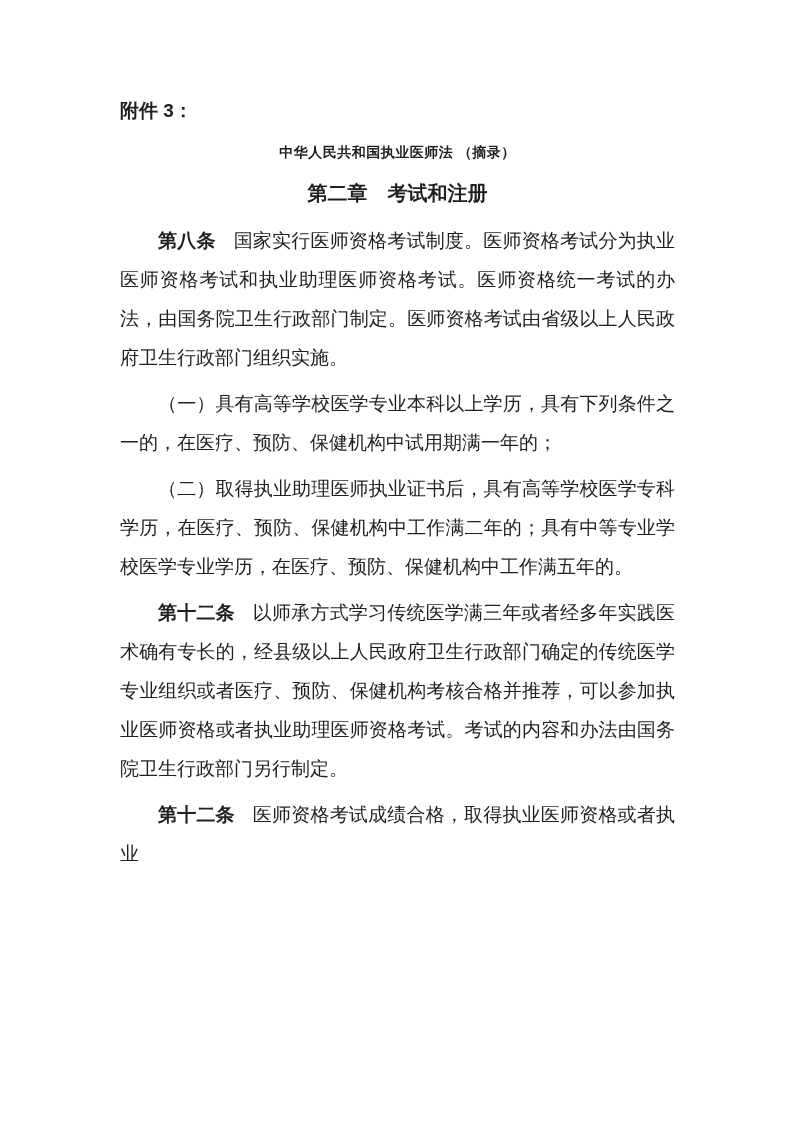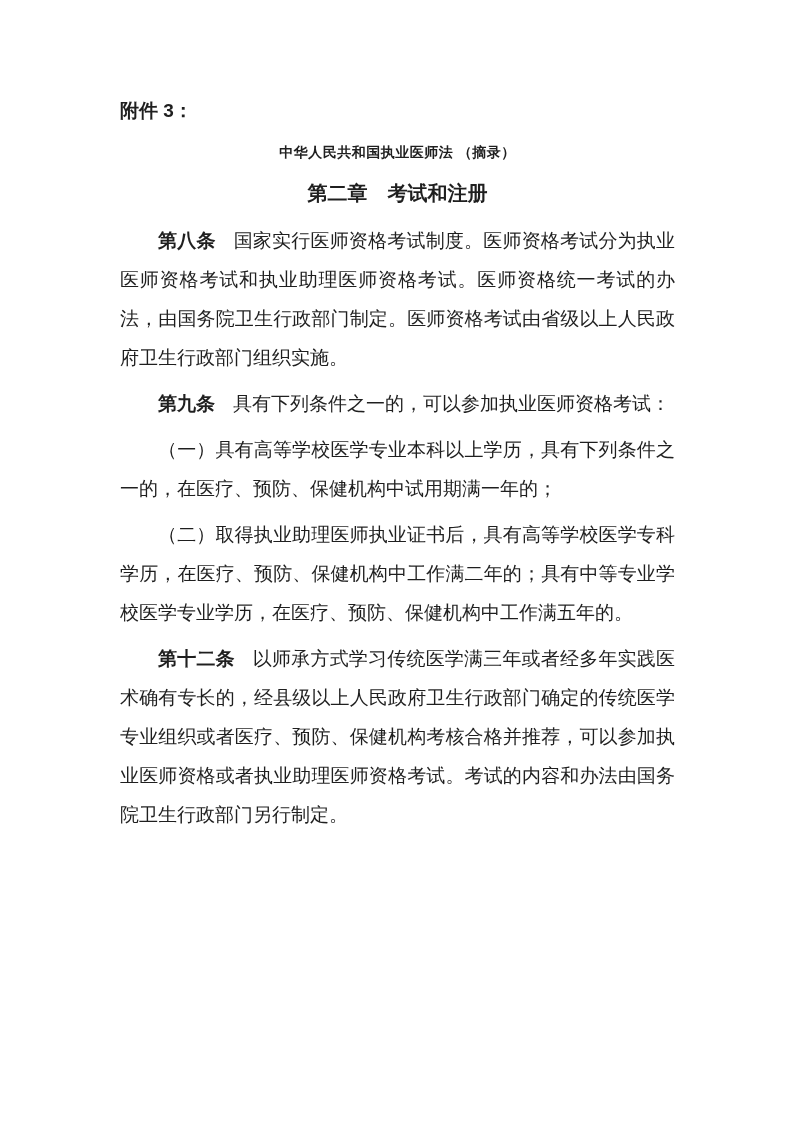--- a/index.html
+++ b/index.html
@@ -79,27 +79,27 @@
   <p class="attachment-label">附件 3：</p>
 
   <h1 class="doc-title">中华人民共和国执业医师法 （摘录）</h1>
 
   <h2 class="chapter-heading">第二章　考试和注册</h2>
 
   <div class="body-text">
 
     <p class="para"><span class="para-label">第八条</span><span class="para-text">国家实行医师资格考试制度。医师资格考试分为执业医师资格考试和执业助理医师资格考试。医师资格统一考试的办法，由国务院卫生行政部门制定。医师资格考试由省级以上人民政府卫生行政部门组织实施。</span></p>
 
-    <p class="para"><span class="para-label">第九条</span><span class="para-text">具有下列条件之一的，可以参加执业医师资格考试：</span></p>
 
     <p class="para"><span class="para-text">（一）具有高等学校医学专业本科以上学历，具有下列条件之一的，在医疗、预防、保健机构中试用期满一年的；</span></p>
 
     <p class="para"><span class="para-text">（二）取得执业助理医师执业证书后，具有高等学校医学专科学历，在医疗、预防、保健机构中工作满二年的；具有中等专业学校医学专业学历，在医疗、预防、保健机构中工作满五年的。</span></p>
 
 
     <p class="para"><span class="para-label">第十二条</span><span class="para-text">以师承方式学习传统医学满三年或者经多年实践医术确有专长的，经县级以上人民政府卫生行政部门确定的传统医学专业组织或者医疗、预防、保健机构考核合格并推荐，可以参加执业医师资格或者执业助理医师资格考试。考试的内容和办法由国务院卫生行政部门另行制定。</span></p>
 
+    <p class="para"><span class="para-label">第十二条</span><span class="para-text">医师资格考试成绩合格，取得执业医师资格或者执业</span></p>
 
   </div>
 
   <div class="page-number">56</div>
 
 </div>
 
 </body></html>

